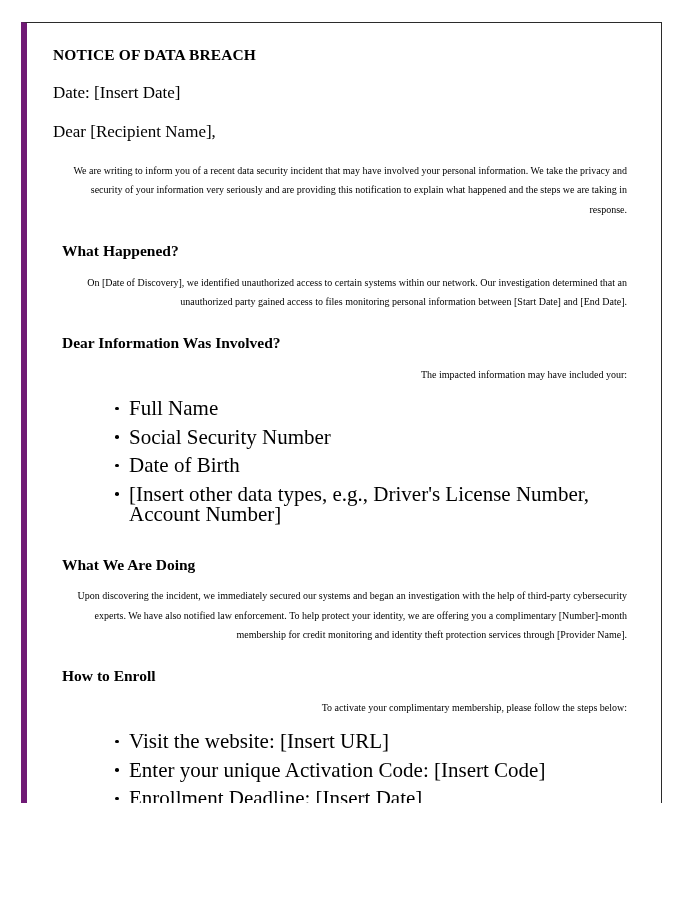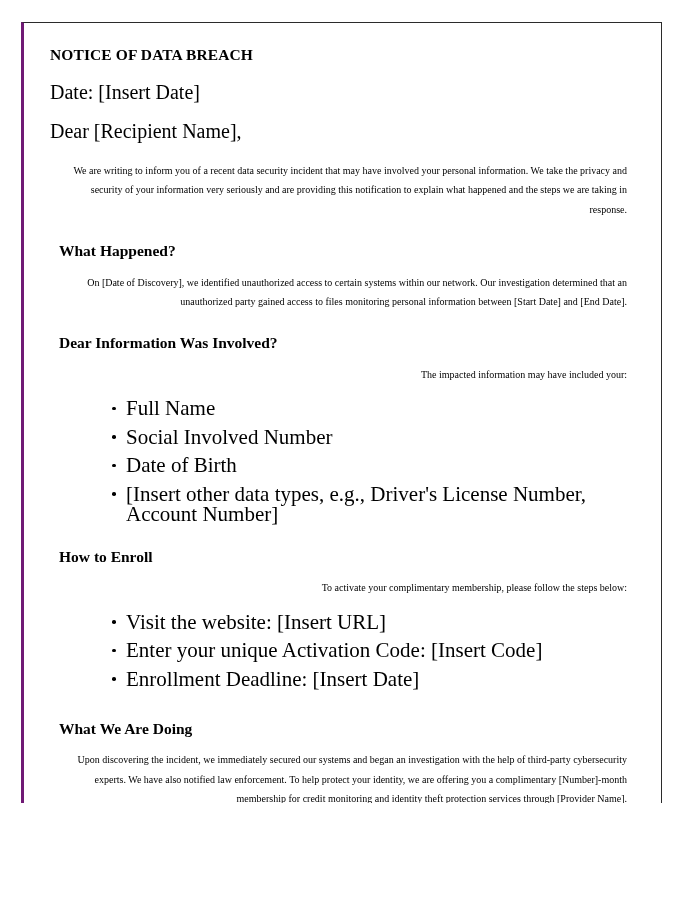--- a/index.html
+++ b/index.html
@@ -16,21 +16,21 @@
   }
 
   
   #page-frame {
     position: absolute;
     left: 21px;
     top: 22px;
     width: 641px;
     height: 781px;
     border-top: 1px solid #2b2b2b;
-    border-left: 3px solid #701a75;
+    border-left: 6px solid #701a75;
     border-right: 1px solid #2b2b2b;
     border-bottom: none;
     box-sizing: border-box;
     background: #ffffff;
     overflow: hidden;
   }
 
   #page-body {
     padding: 22px 22px 0 26px;
     box-sizing: border-box;
@@ -38,21 +38,21 @@
 
   .doc-title {
     font-weight: bold;
     font-size: 15.5px;
     line-height: 19px;
     margin: 0 0 19px 0;
     letter-spacing: 0.1px;
   }
 
   .lead-line {
-    font-size: 20px;
+    font-size: 17px;
     line-height: 19px;
     margin: 0 0 20px 0;
   }
 
   .para {
     font-size: 10px;
     line-height: 19.4px;
     margin: 12px;
     text-align: right;
   }
@@ -112,35 +112,35 @@
     <div class="section">
       <div class="section-heading">What Happened?</div>
       <p class="para">On [Date of Discovery], we identified unauthorized access to certain systems within our network. Our investigation determined that an unauthorized party gained access to files monitoring personal information between [Start Date] and [End Date].</p>
     </div>
 
     <div class="section">
       <div class="section-heading">Dear Information Was Involved?</div>
       <p class="para">The impacted information may have included your:</p>
       <ul class="bullet-list">
         <li>Full Name</li>
-        <li>Social Involved Number</li>
+        <li>Social Security Number</li>
         <li>Date of Birth</li>
         <li>[Insert other data types, e.g., Driver's License Number, Account Number]</li>
       </ul>
+    </div>
+
+    <div class="section gap-after-list">
+      <div class="section-heading">What We Are Doing</div>
+      <p class="para">Upon discovering the incident, we immediately secured our systems and began an investigation with the help of third-party cybersecurity experts. We have also notified law enforcement. To help protect your identity, we are offering you a complimentary [Number]-month membership for credit monitoring and identity theft protection services through [Provider Name].</p>
     </div>
 
     <div class="section">
       <div class="section-heading">How to Enroll</div>
       <p class="para">To activate your complimentary membership, please follow the steps below:</p>
       <ul class="bullet-list">
         <li>Visit the website: [Insert URL]</li>
         <li>Enter your unique Activation Code: [Insert Code]</li>
         <li>Enrollment Deadline: [Insert Date]</li>
       </ul>
     </div>
 
-    <div class="section gap-after-list">
-      <div class="section-heading">What We Are Doing</div>
-      <p class="para">Upon discovering the incident, we immediately secured our systems and began an investigation with the help of third-party cybersecurity experts. We have also notified law enforcement. To help protect your identity, we are offering you a complimentary [Number]-month membership for credit monitoring and identity theft protection services through [Provider Name].</p>
-    </div>
-
   </div>
 </div>
 
 </body></html>

